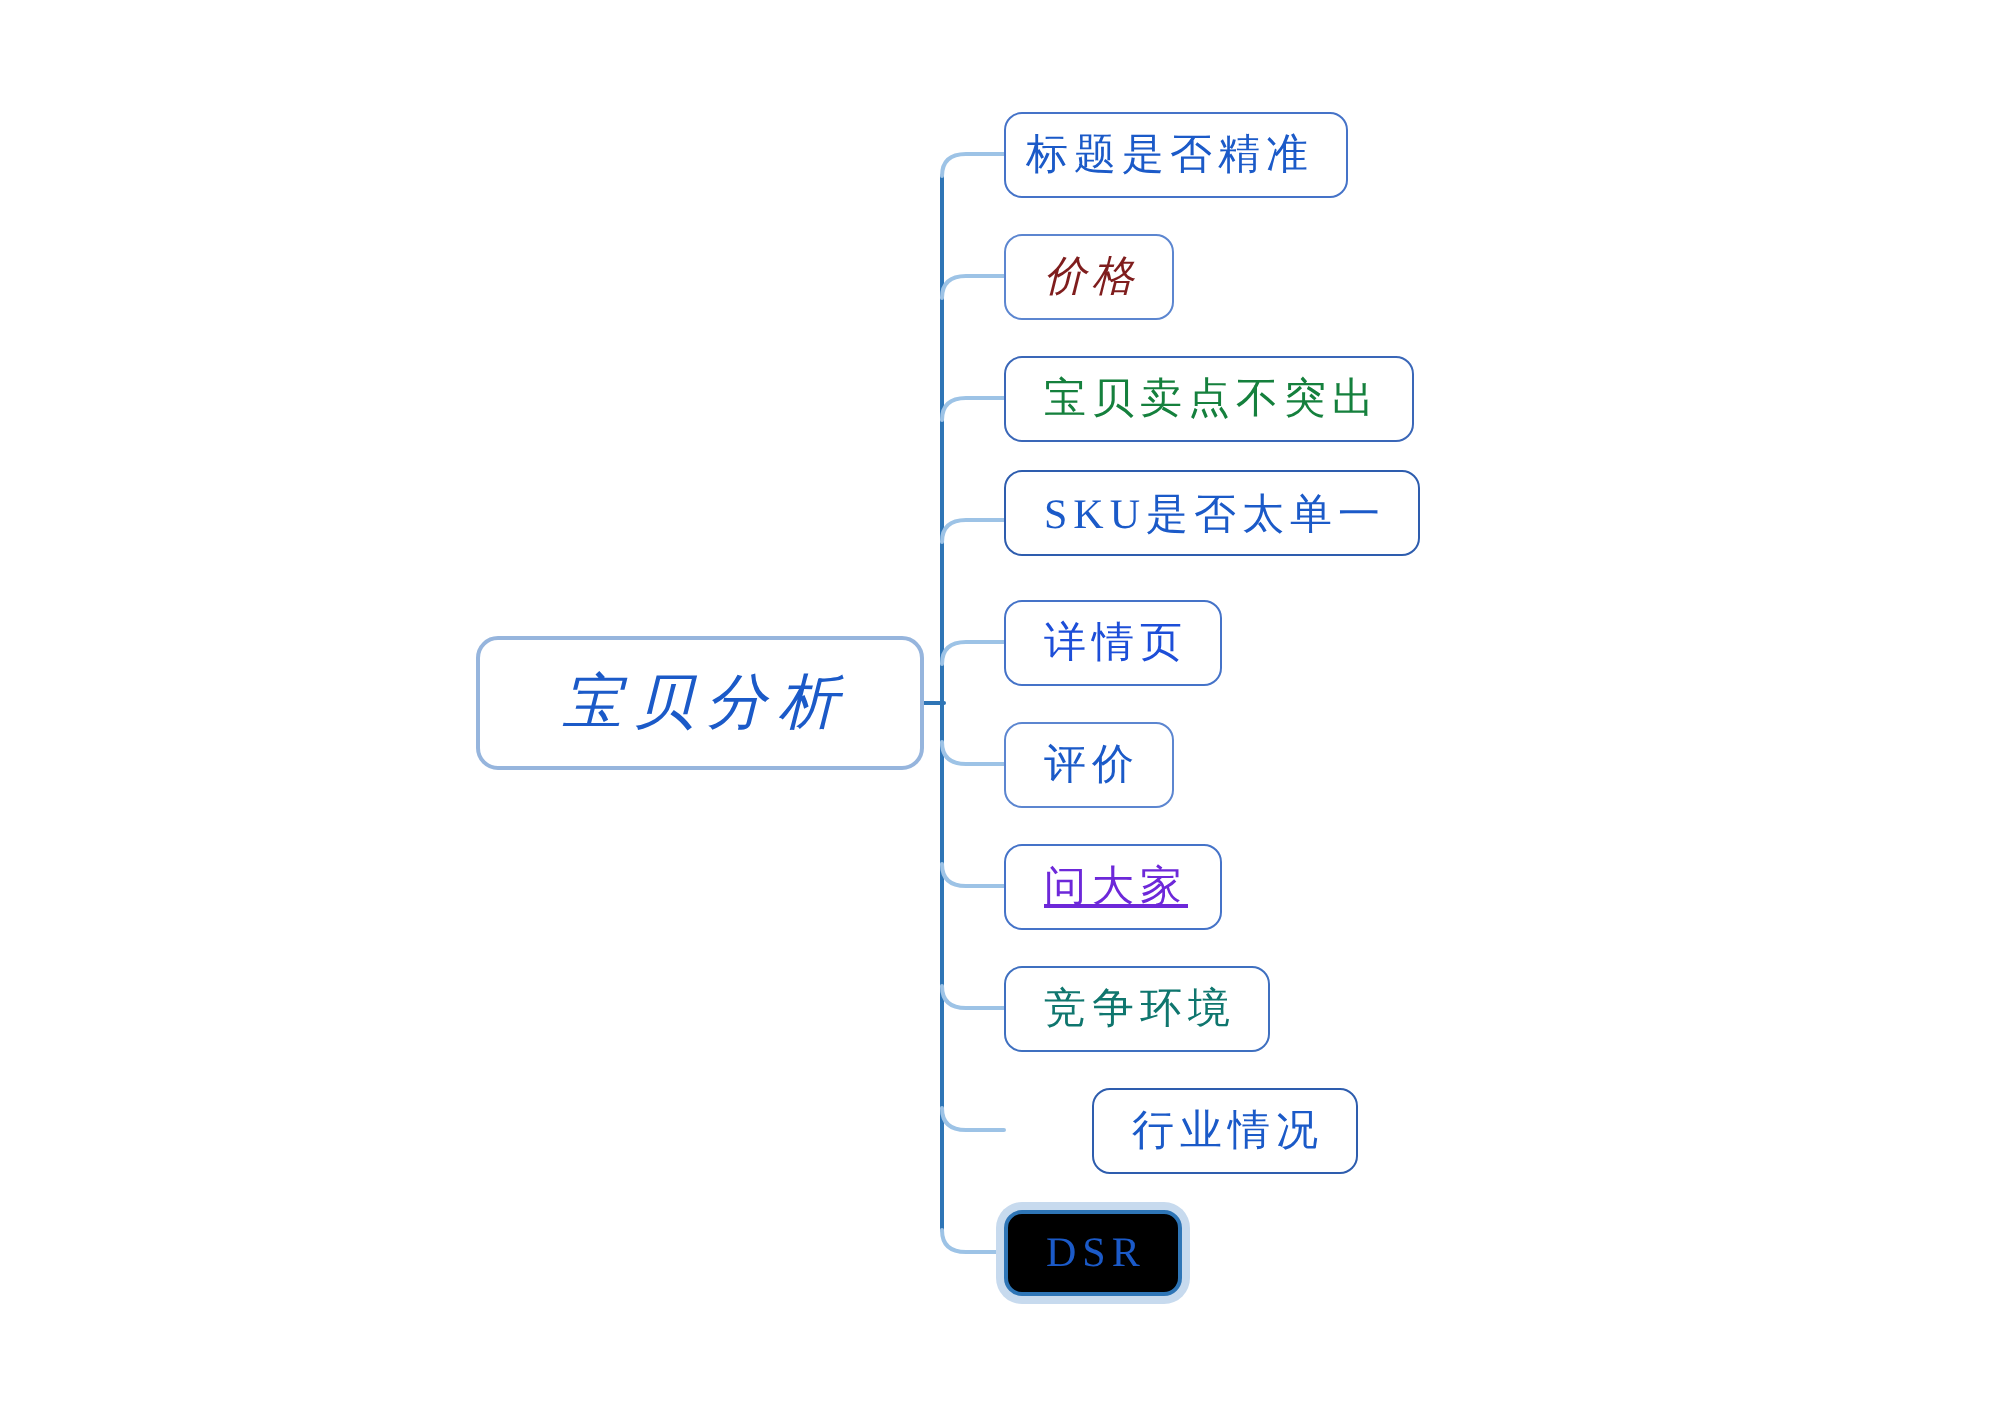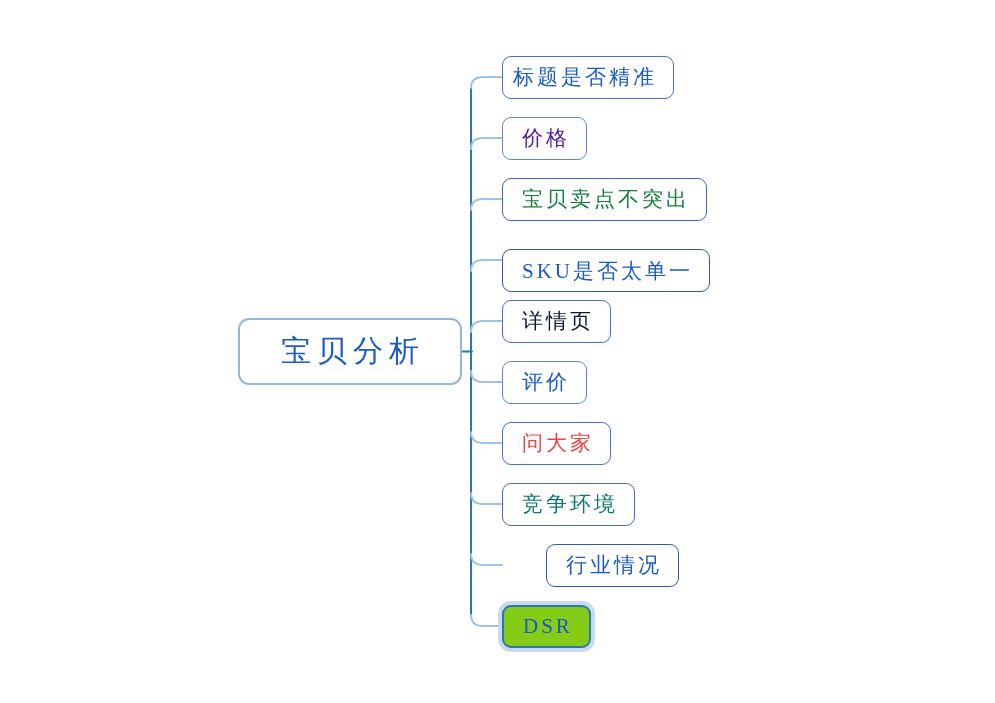--- a/index.html
+++ b/index.html
@@ -46,21 +46,21 @@
     left: 502px;
     height: 43px;
     border: 1.5px solid #4573c8;
     border-radius: 9px;
     font-size: 21px;
     letter-spacing: 3px;
     padding: 0 16px 0 19px;
   }
   .child-node.selected {
     border-width: 2px;
-    background: #84cc16;
+    background: #000000;
     box-shadow: 0 0 0 4px #c7daee;
   }
 </style>
 </head>
 <body style="background: rgb(255, 255, 255);">
 
 <div class="canvas" style="background: rgb(255, 255, 255);">
 
   <svg id="connectors" viewBox="0 0 995 703" xmlns="http://www.w3.org/2000/svg">
       <path d="M 471 88 L 471 615" stroke="#2e75b6" stroke-width="2" fill="none" stroke-linecap="round"></path>
@@ -70,44 +70,44 @@
       <path d="M 471 210 Q 471 199 483 199 L 502 199" stroke="#9dc3e6" stroke-width="2" fill="none" stroke-linecap="round"></path>
       <path d="M 471 271 Q 471 260 483 260 L 502 260" stroke="#9dc3e6" stroke-width="2" fill="none" stroke-linecap="round"></path>
       <path d="M 471 332 Q 471 321 483 321 L 502 321" stroke="#9dc3e6" stroke-width="2" fill="none" stroke-linecap="round"></path>
       <path d="M 471 371 Q 471 382 483 382 L 502 382" stroke="#9dc3e6" stroke-width="2" fill="none" stroke-linecap="round"></path>
       <path d="M 471 432 Q 471 443 483 443 L 502 443" stroke="#9dc3e6" stroke-width="2" fill="none" stroke-linecap="round"></path>
       <path d="M 471 493 Q 471 504 483 504 L 502 504" stroke="#9dc3e6" stroke-width="2" fill="none" stroke-linecap="round"></path>
       <path d="M 471 554 Q 471 565 483 565 L 502 565" stroke="#9dc3e6" stroke-width="2" fill="none" stroke-linecap="round"></path>
       <path d="M 471 615 Q 471 626 483 626 L 502 626" stroke="#9dc3e6" stroke-width="2" fill="none" stroke-linecap="round"></path>
     </svg>
 
-  <div class="node root-node" id="root-node" style="border-color: rgb(150, 181, 221); color: rgb(27, 90, 200);">
+  <div class="node root-node" id="root-node" style="border-color: rgb(150, 181, 221); color: rgb(27, 90, 200); font-style: italic;">
     <span class="label">宝贝分析</span>
   </div>
 
   <div id="children-layer">
       <div class="child-node node" style="top: 55.5px; border-color: rgb(69, 115, 200); color: rgb(27, 90, 200); padding-left: 10px;">
         <span class="label">标题是否精准</span>
       </div>
-      <div class="child-node node" style="top: 116.5px; border-color: rgb(92, 134, 208); color: #4c1d95;">
+      <div class="child-node node" style="top: 116.5px; border-color: rgb(92, 134, 208); color: #7f1d1d; font-style: italic;">
         <span class="label">价格</span>
       </div>
       <div class="child-node node" style="top: 177.5px; border-color: rgb(58, 103, 184); color: #15803d;">
         <span class="label">宝贝卖点不突出</span>
       </div>
-      <div class="child-node node" style="top: 249px; border-color: rgb(46, 93, 174); color: rgb(27, 90, 200);">
+      <div class="child-node node" style="top: 235px; border-color: rgb(46, 93, 174); color: rgb(27, 90, 200);">
         <span class="label">SKU是否太单一</span>
       </div>
-      <div class="child-node node" style="top: 299.5px; border-color: rgb(69, 115, 200); color: #0f172a;">
+      <div class="child-node node" style="top: 299.5px; border-color: rgb(69, 115, 200); color: #1d4ed8;">
         <span class="label">详情页</span>
       </div>
       <div class="child-node node" style="top: 360.5px; border-color: rgb(92, 134, 208); color: rgb(27, 90, 200);">
         <span class="label">评价</span>
       </div>
-      <div class="child-node node" style="top: 421.5px; border-color: rgb(69, 115, 200); color: #ef4444;">
+      <div class="child-node node" style="top: 421.5px; border-color: rgb(69, 115, 200); color: #6d28d9; text-decoration: underline;">
         <span class="label">问大家</span>
       </div>
       <div class="child-node node" style="top: 482.5px; border-color: rgb(63, 112, 192); color: #0f766e;">
         <span class="label">竞争环境</span>
       </div>
       <div class="child-node node" style="top: 543.5px; border-color: rgb(46, 93, 174); color: rgb(27, 90, 200); margin-left: 44px;">
         <span class="label">行业情况</span>
       </div>
       <div class="child-node node selected" style="top: 604.5px; border-color: rgb(46, 117, 182); color: rgb(27, 90, 200);">
         <span class="label">DSR</span>

